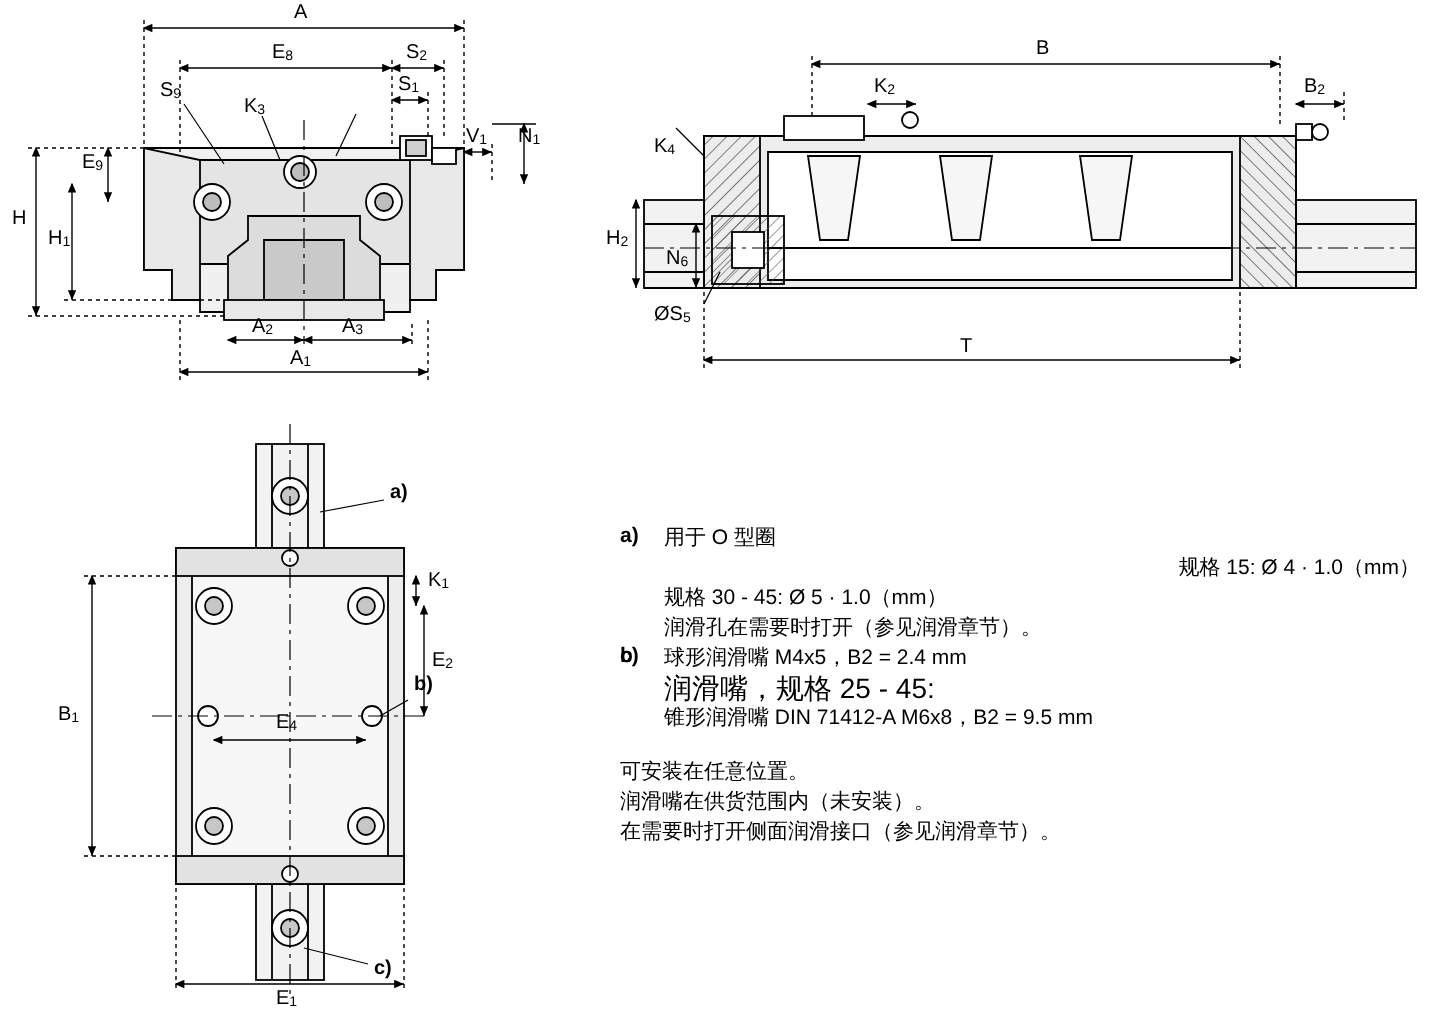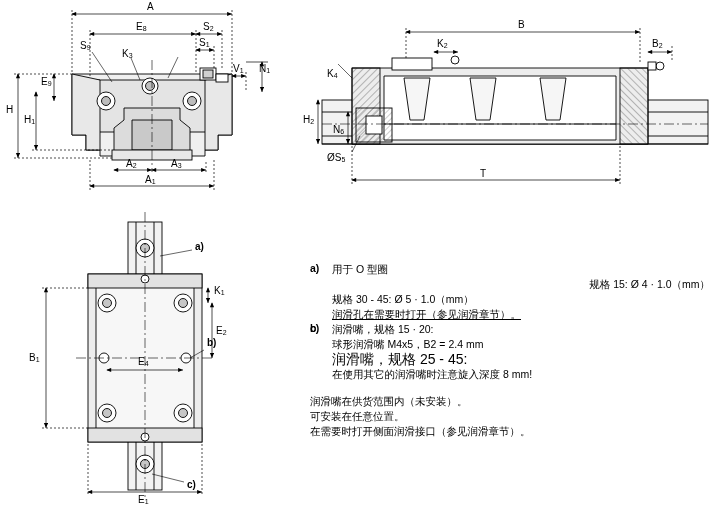--- a/index.html
+++ b/index.html
@@ -270,41 +270,40 @@
   <span class="lbl" style="left:138px;top:494px;">E<sub>1</sub></span>
 
   <div class="notes">
 
     <div class="note-row">
       <span style="position:absolute;left:0;top:0;font-weight:bold;font-size:10.5px;">a)</span>
       <div style="margin-left:22px;">
         <div style="font-size:10.5px;line-height:15px;">用于 O 型圈</div>
         <div style="font-size:10.5px;line-height:15px;text-align:right;">规格 15: Ø 4 · 1.0（mm）</div>
         <div style="font-size:10.5px;line-height:15px;">规格 30 - 45: Ø 5 · 1.0（mm）</div>
-        <div style="font-size:10.5px;line-height:15px;text-decoration:underline;">润滑孔在需要时打开（参见润滑章节）。</div>
+        <div style="font-size:10.5px;line-height:15px;">润滑孔在需要时打开（参见润滑章节）。</div>
       </div>
     </div>
 
     <div class="note-row">
       <span style="position:absolute;left:0;top:0;font-weight:bold;font-size:10.5px;">b</span>
       <div style="margin-left:22px;">
       </div>
     </div>
 
     <div class="note-row">
       <span style="position:absolute;left:0;top:0;font-weight:bold;font-size:10.5px;">c)</span>
       <div style="margin-left:22px;">
-        <div style="font-size:10.5px;line-height:15px;">润滑嘴，规格 15 · 20:</div>
         <div style="font-size:10.5px;line-height:15px;">球形润滑嘴 M4x5，B2 = 2.4 mm</div>
         <div style="font-size:14px;line-height:15px;">润滑嘴，规格 25 - 45:</div>
-        <div style="font-size:10.5px;line-height:15px;">在使用其它的润滑嘴时注意旋入深度 8 mm!</div>
+        <div style="font-size:10.5px;line-height:15px;">锥形润滑嘴 DIN 71412-A M6x8，B2 = 9.5 mm</div>
       </div>
     </div>
 
     <div class="note-row" style="margin-top:12px;">
+      <div style="font-size:10.5px;line-height:15px;">可安装在任意位置。</div>
       <div style="font-size:10.5px;line-height:15px;">润滑嘴在供货范围内（未安装）。</div>
-      <div style="font-size:10.5px;line-height:15px;">可安装在任意位置。</div>
       <div style="font-size:10.5px;line-height:15px;">在需要时打开侧面润滑接口（参见润滑章节）。</div>
     </div>
 
   </div>
 
 </div>
 
 </body></html>

